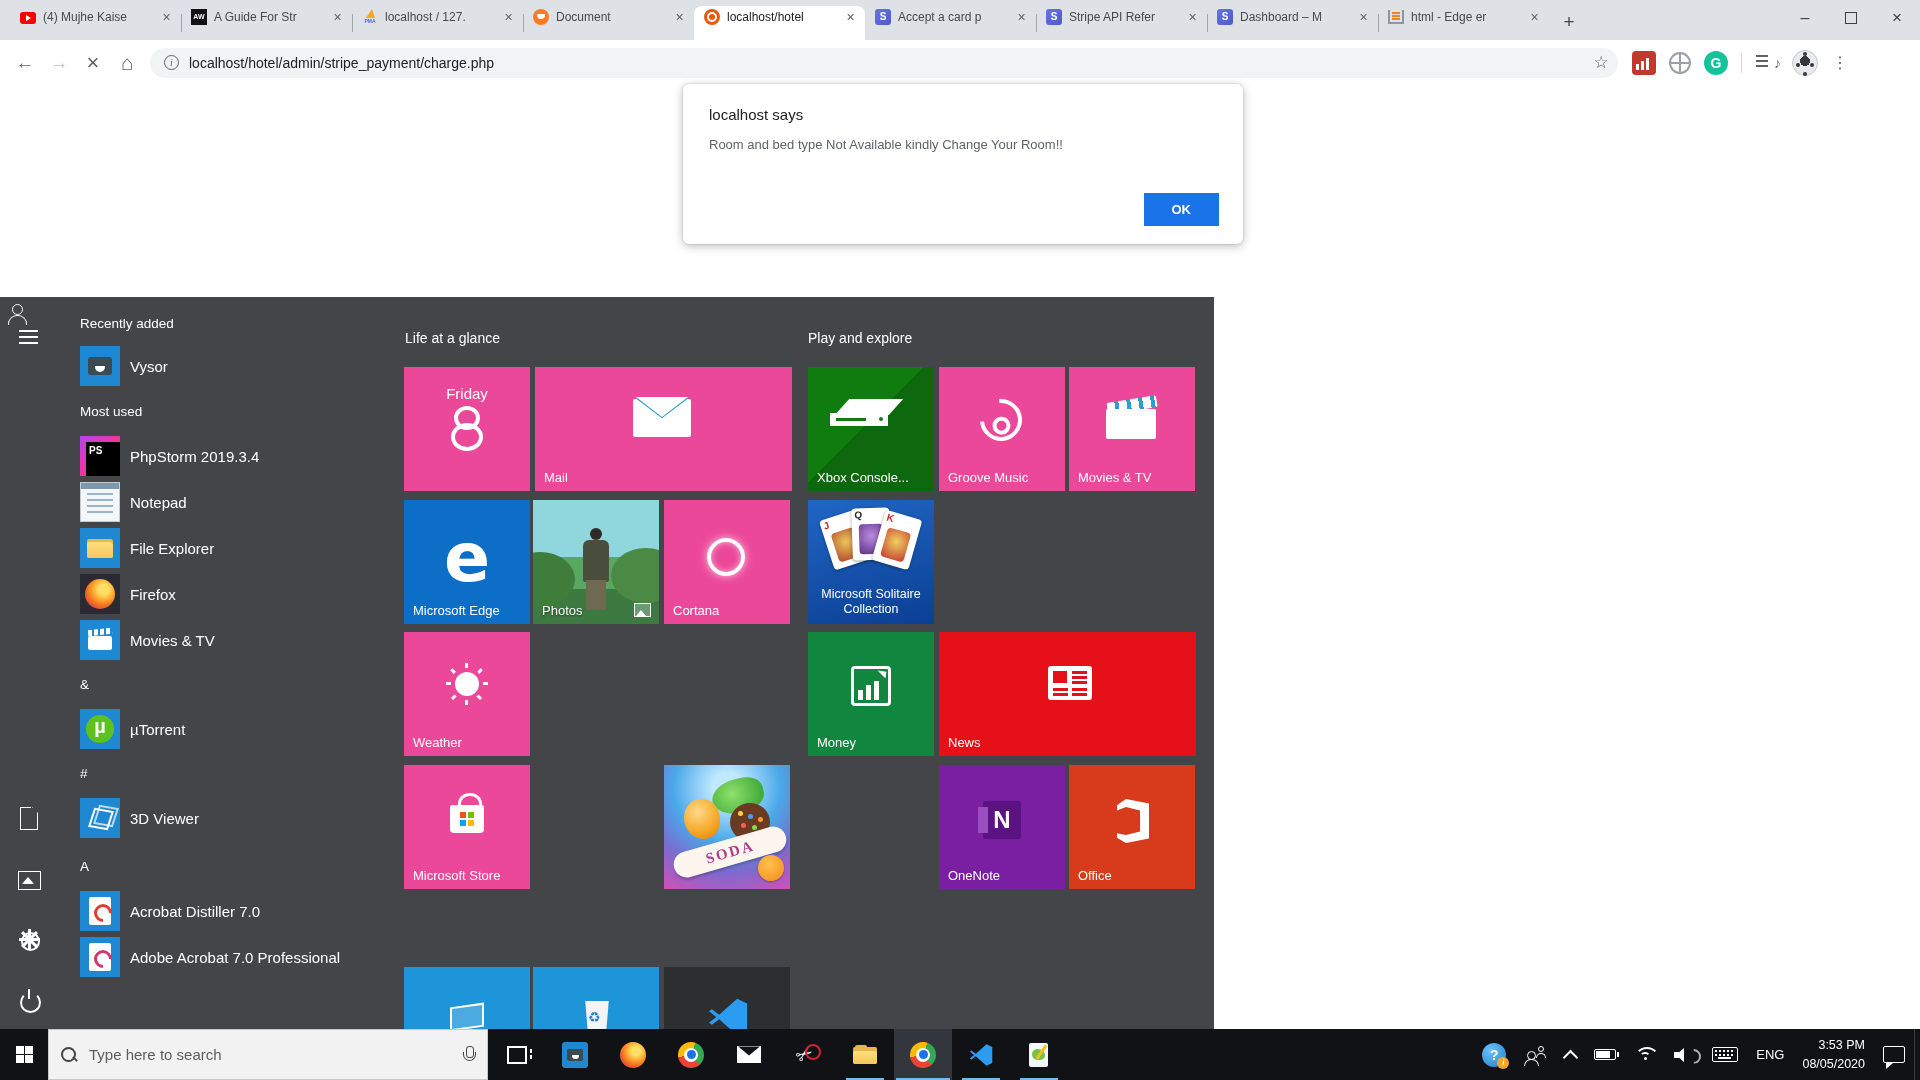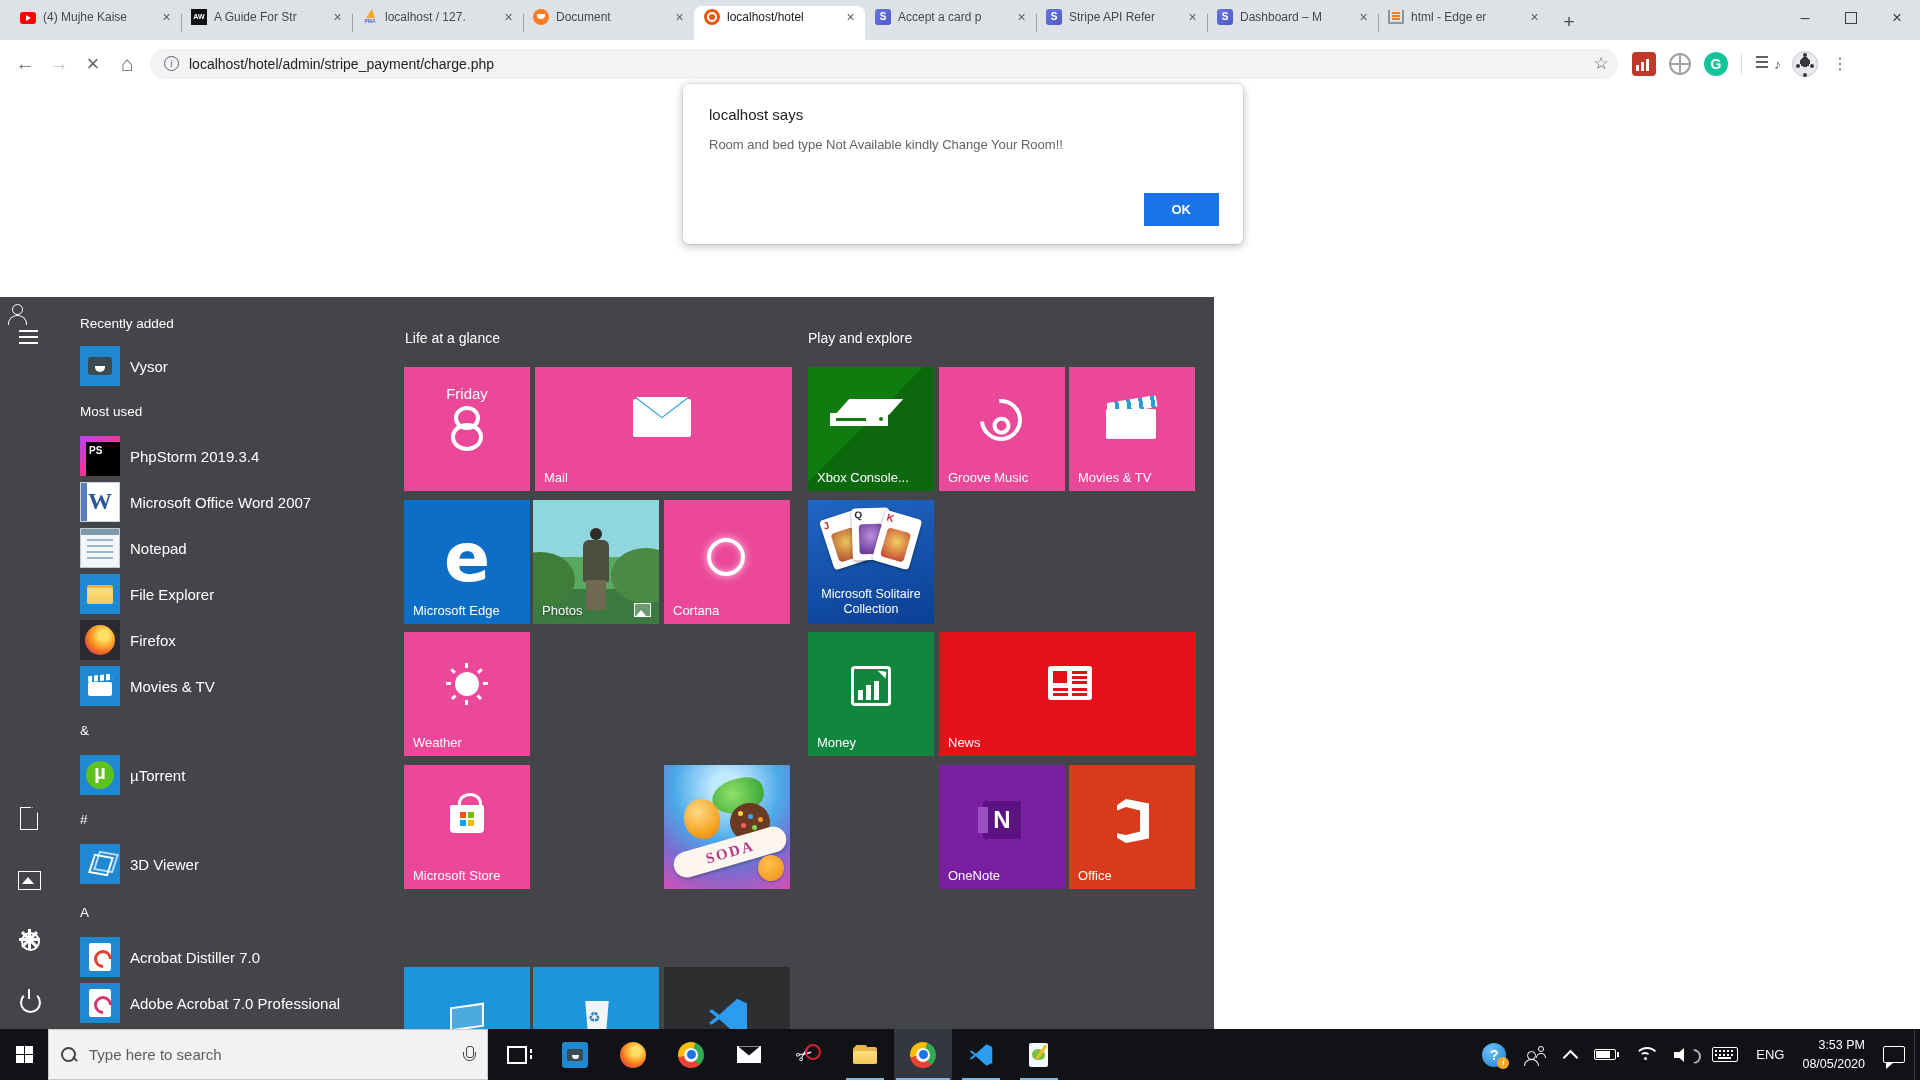--- a/index.html
+++ b/index.html
@@ -35,21 +35,21 @@
   .fav-xampp { background:#fb7a24; border-radius:8px; }
   .fav-xampp::before { content:''; position:absolute; left:4px; top:5px; width:8px; height:5px; background:#fff; border-radius:0 0 6px 6px; }
   .fav-site { border:3px solid #e8590c; border-radius:50%; }
   .fav-site::before { content:''; position:absolute; left:2px; top:2px; width:6px; height:6px; background:#e8590c; border-radius:50%; }
   .fav-stripe { background:linear-gradient(135deg,#6673e5,#4f5bc4); border-radius:3px; color:#fff; display:flex; align-items:center; justify-content:center; font-size:10px; font-weight:bold; }
   .fav-stripe::before { content:'S'; }
   .fav-so { display:flex; flex-direction:column; justify-content:flex-end; align-items:center; border-left:2px solid #90969c; border-right:2px solid #90969c; border-bottom:2px solid #90969c; height:14px !important; margin-top:1px; }
   .fav-so::before { content:''; width:8px; height:2px; background:#f48024; box-shadow:0 -3px 0 #f48024, 0 -6px 0 #f48024; margin-bottom:2px; }
 
   
-  .toolbar { position:absolute; top:40px; left:0; width:1920px; height:49px; background:#fff; border-bottom:2px solid #f9a8d4; display:flex; align-items:center; padding:0 8px; }
+  .toolbar { position:absolute; top:40px; left:0; width:1920px; height:49px; background:#fff; border-bottom:4px solid #f9a8d4; display:flex; align-items:center; padding:0 8px; }
   .nav-ic { width:34px; height:34px; display:flex; align-items:center; justify-content:center; font-size:19px; color:#5f6368; flex:none; }
   .ic-back::before { content:'←'; }
   .ic-fwd::before { content:'→'; }
   .ic-fwd { color:#bdc1c6; }
   .ic-stop::before { content:'×'; font-size:22px; }
   .ic-home::before { content:'⌂'; font-size:21px; }
   .addressbar { height:30px; background:#f1f3f4; border-radius:15px; width:1468px; display:flex; align-items:center; padding:0 4px 0 14px; margin-left:6px; flex:none; }
   .info-ic { width:15px; height:15px; border:1.5px solid #5f6368; border-radius:50%; color:#5f6368; font-size:10px; display:flex; align-items:center; justify-content:center; font-style:italic; font-family:"Liberation Serif",serif; margin-right:10px; flex:none; }
   .info-ic::before { content:'i'; }
   .url-text { font-size:14px; color:#202124; flex:1; white-space:nowrap; overflow:hidden; }
@@ -436,24 +436,20 @@
     <div class="app-item first">
       <span class="app-ic ic-vysor"></span>
       <span class="app-label">Vysor</span>
     </div>
     <div class="list-header h-most">Most used</div>
     <div class="app-item gap">
       <span class="app-ic ic-phpstorm"></span>
       <span class="app-label">PhpStorm 2019.3.4</span>
     </div>
     <div class="app-item">
-      <span class="app-ic ic-word"></span>
-      <span class="app-label">Microsoft Office Word 2007</span>
-    </div>
-    <div class="app-item">
       <span class="app-ic ic-notepad"></span>
       <span class="app-label">Notepad</span>
     </div>
     <div class="app-item">
       <span class="app-ic ic-folder"></span>
       <span class="app-label">File Explorer</span>
     </div>
     <div class="app-item">
       <span class="app-ic ic-firefox"></span>
       <span class="app-label">Firefox</span>

